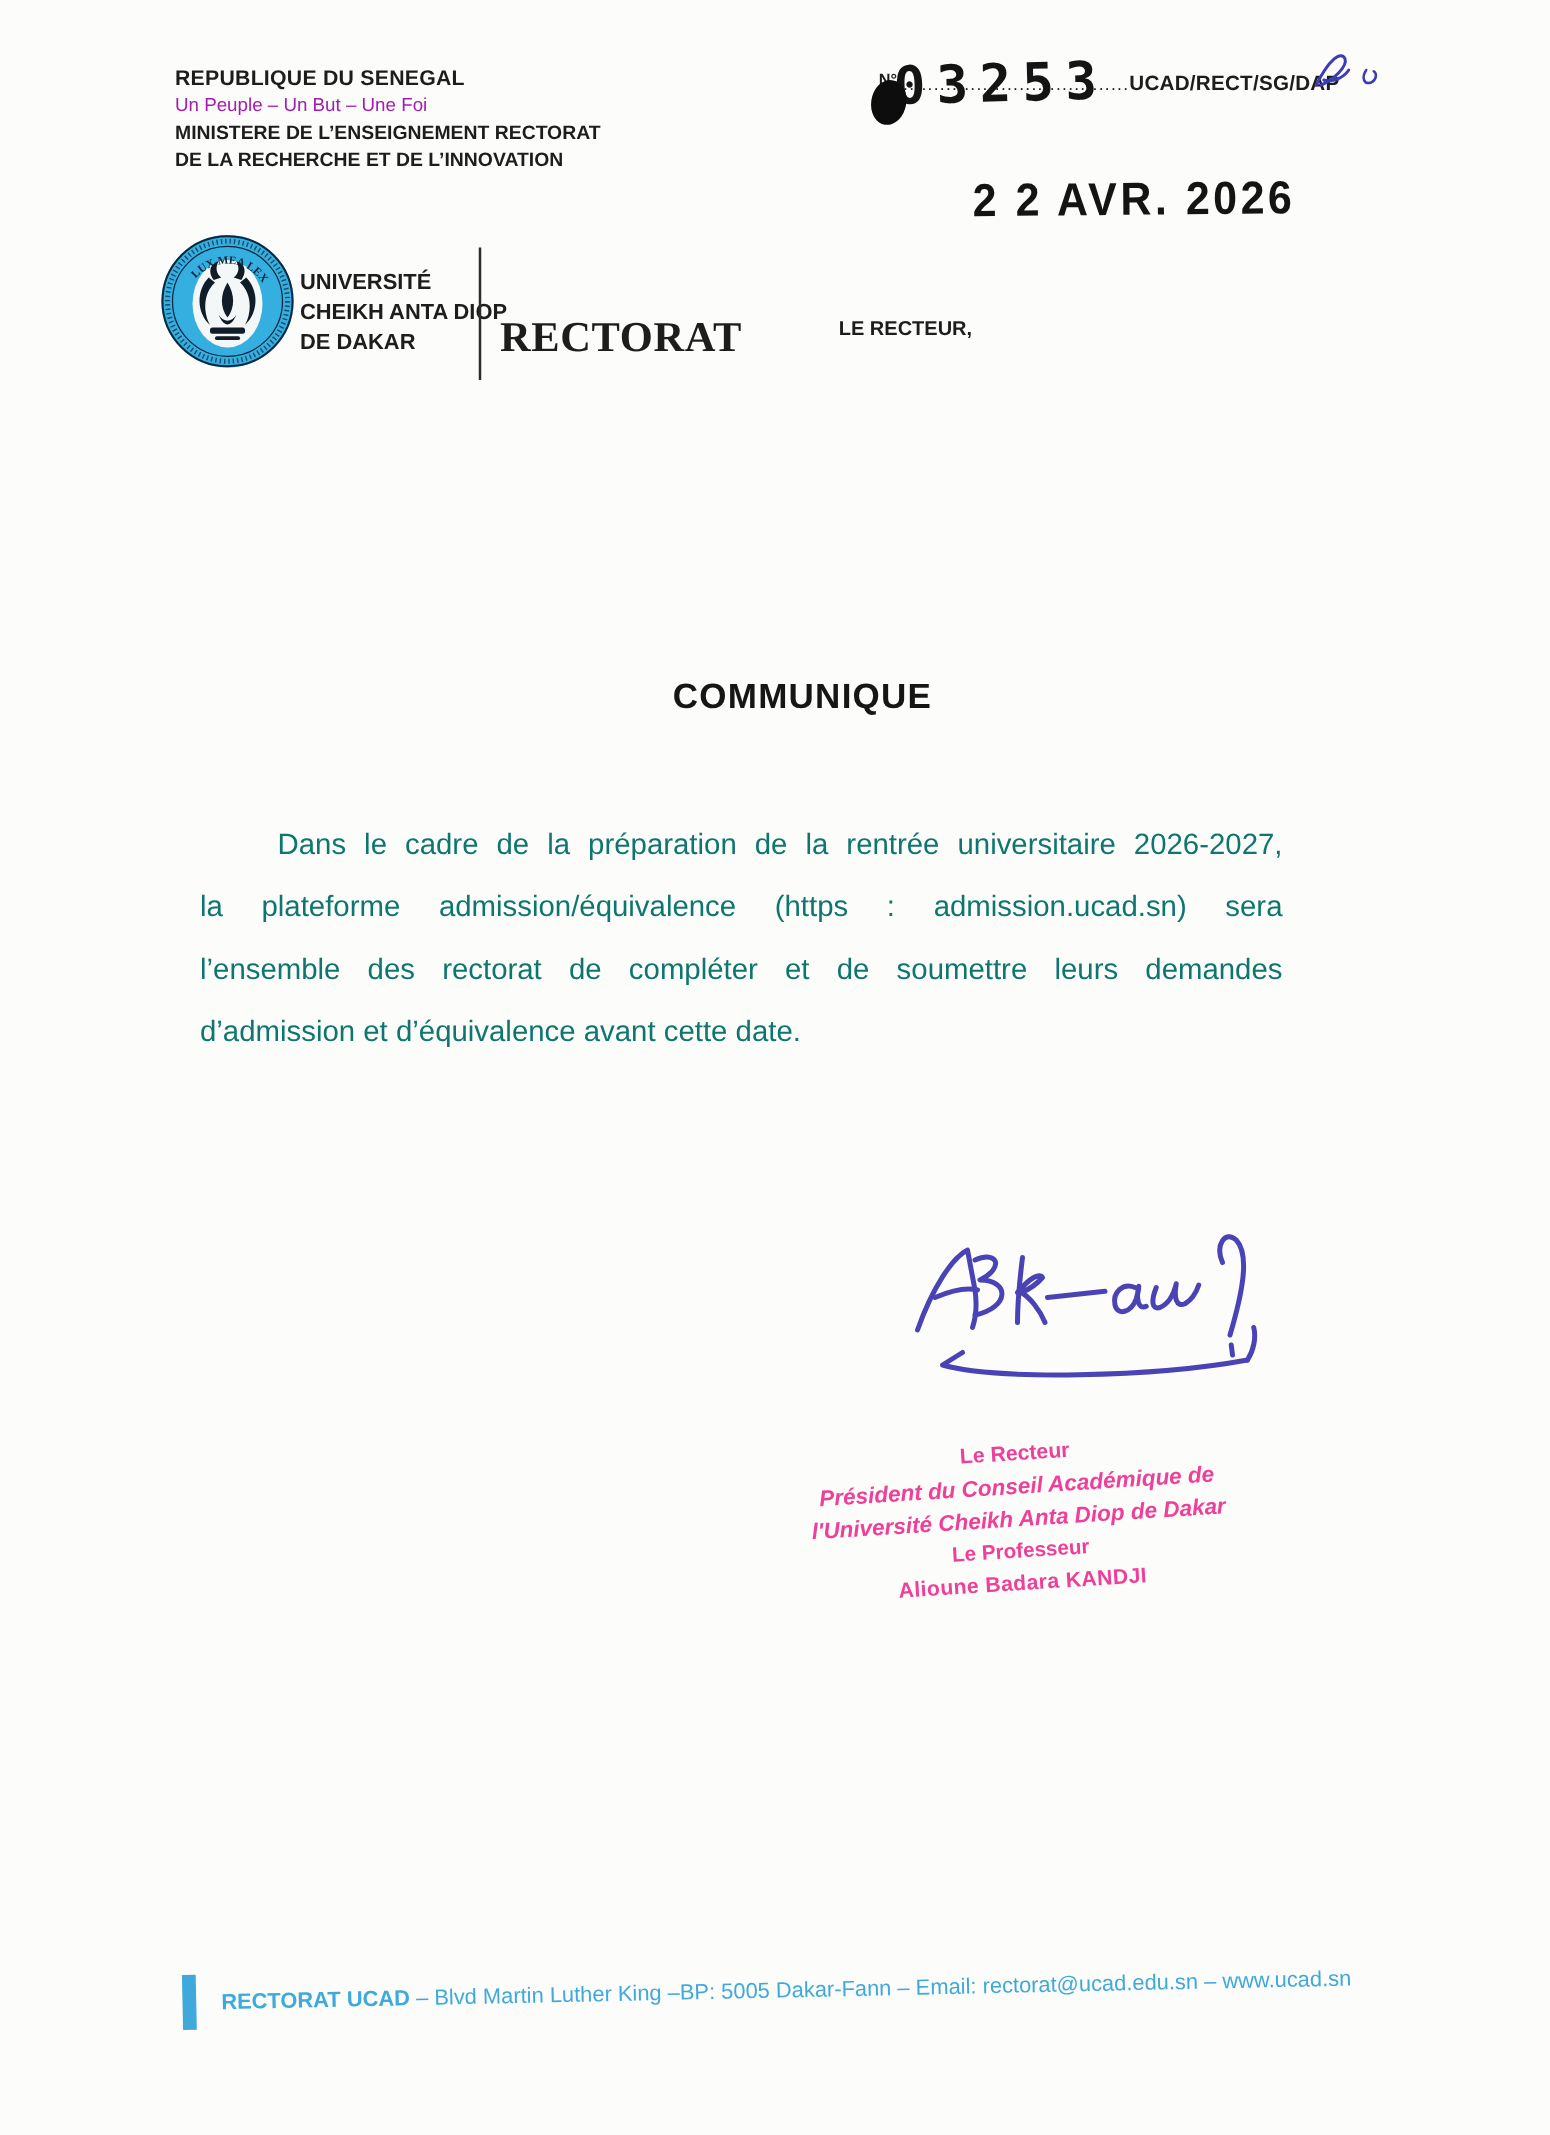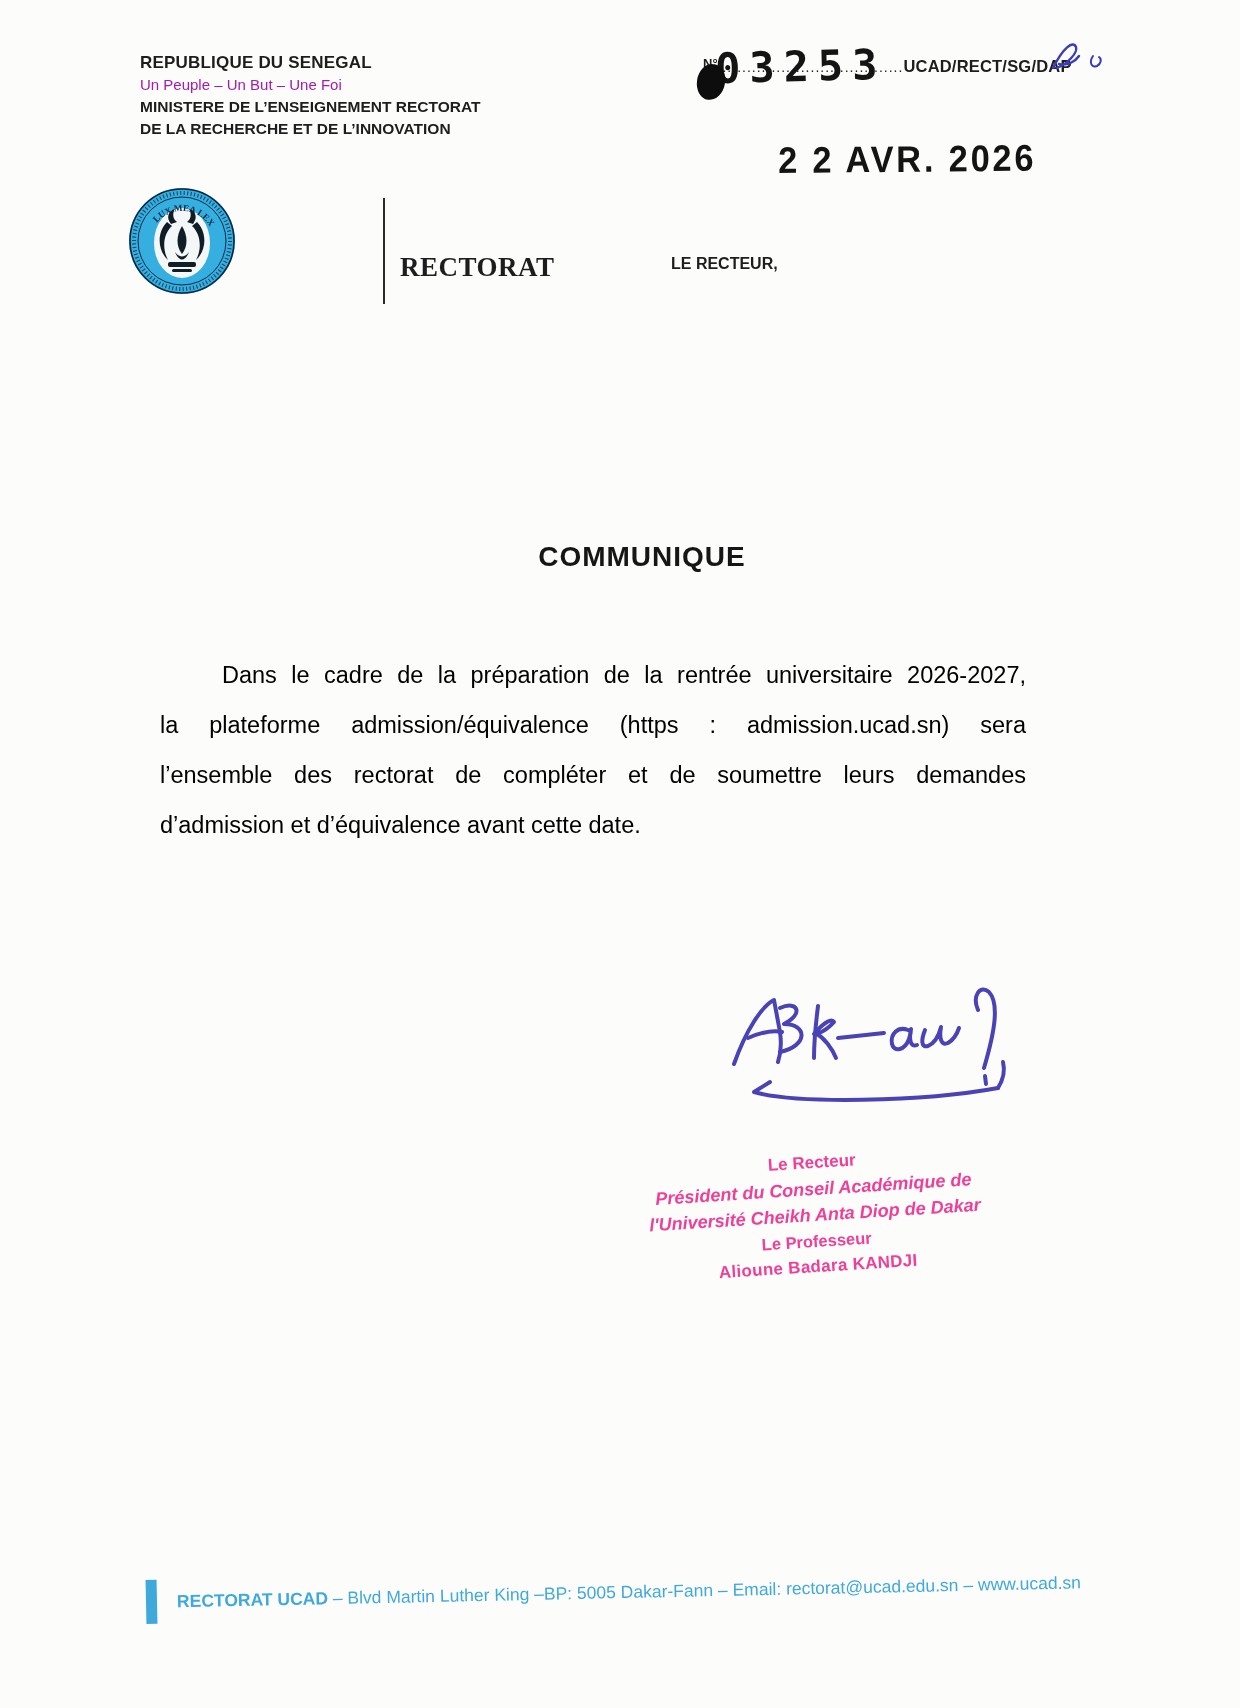--- a/index.html
+++ b/index.html
@@ -38,32 +38,32 @@
     position:absolute;left:778px;top:140px;
     font-size:37px;font-weight:700;color:#141414;
     letter-spacing:3px;transform:scaleX(.93) rotate(-.5deg);transform-origin:left top;
     white-space:nowrap;
   }
   
   .seal{position:absolute;left:127px;top:186px;}
   .univ-name{position:absolute;left:240px;top:213px;font-weight:700;font-size:17.5px;line-height:24px;}
   .logo-divider{position:absolute;left:383px;top:198px;width:2px;height:106px;background:#2b2b2b;}
   .rectorat{position:absolute;left:400px;top:252px;font-family:"Liberation Serif",serif;
-    font-size:27px;font-weight:700;letter-spacing:.5px;text-align:center;}
+    font-size:34px;font-weight:700;letter-spacing:.5px;text-align:center;}
   
   .addressee{position:absolute;left:671px;top:250px;font-weight:700;font-size:16px;line-height:27px;}
   
   .title{
     position:absolute;left:0;top:541px;width:100%;
     text-align:center;font-size:28px;font-weight:700;letter-spacing:1px;
     transform:translateX(22px);color:#161616;
   }
   
   .body-text{position:absolute;left:160px;top:650px;width:866px;
-    font-size:23.5px;line-height:50px;color:#000000;}
+    font-size:23.5px;line-height:50px;color:#0f766e;}
   .body-line{text-align:justify;text-align-last:justify;}
   .body-line.first{text-indent:62px;}
   .body-line.last{text-align-last:left;}
   
   .signature{position:absolute;left:712px;top:972px;}
   
   .pink-stamp{
     position:absolute;left:600px;top:1150px;width:430px;
     text-align:center;transform:rotate(-3.6deg);transform-origin:center;
     line-height:26px;
@@ -119,20 +119,25 @@
     <path d="M40 36 C30 46 30 64 41 74 C35 63 36 48 45 40 Z" fill="#101c26"></path>
     <path d="M70 36 C80 46 80 64 69 74 C75 63 74 48 65 40 Z" fill="#101c26"></path>
     <path d="M44 38 C38 30 43 24 48 23 C45 28 46 33 50 36 Z" fill="#101c26"></path>
     <path d="M66 38 C72 30 67 24 62 23 C65 28 64 33 60 36 Z" fill="#101c26"></path>
     <path d="M55 40 C49 50 49 60 55 68 C61 60 61 50 55 40 Z" fill="#101c26"></path>
     <path d="M48 66 C52 72 58 72 62 66 C58 76 52 76 48 66 Z" fill="#101c26"></path>
     <rect x="41" y="76" width="28" height="5" rx="2" fill="#101c26"></rect>
     <rect x="45" y="83" width="20" height="3" rx="1.5" fill="#101c26"></rect>
   </svg>
 
+  <div class="univ-name">
+    <div>UNIVERSITÉ</div>
+    <div>CHEIKH ANTA DIOP</div>
+    <div>DE DAKAR</div>
+  </div>
 
   <div class="logo-divider"></div>
 
   <div class="rectorat">RECTORAT</div>
 
   <div class="addressee">
     <div>LE RECTEUR,</div>
   </div>
 
   <div class="title">COMMUNIQUE</div>

